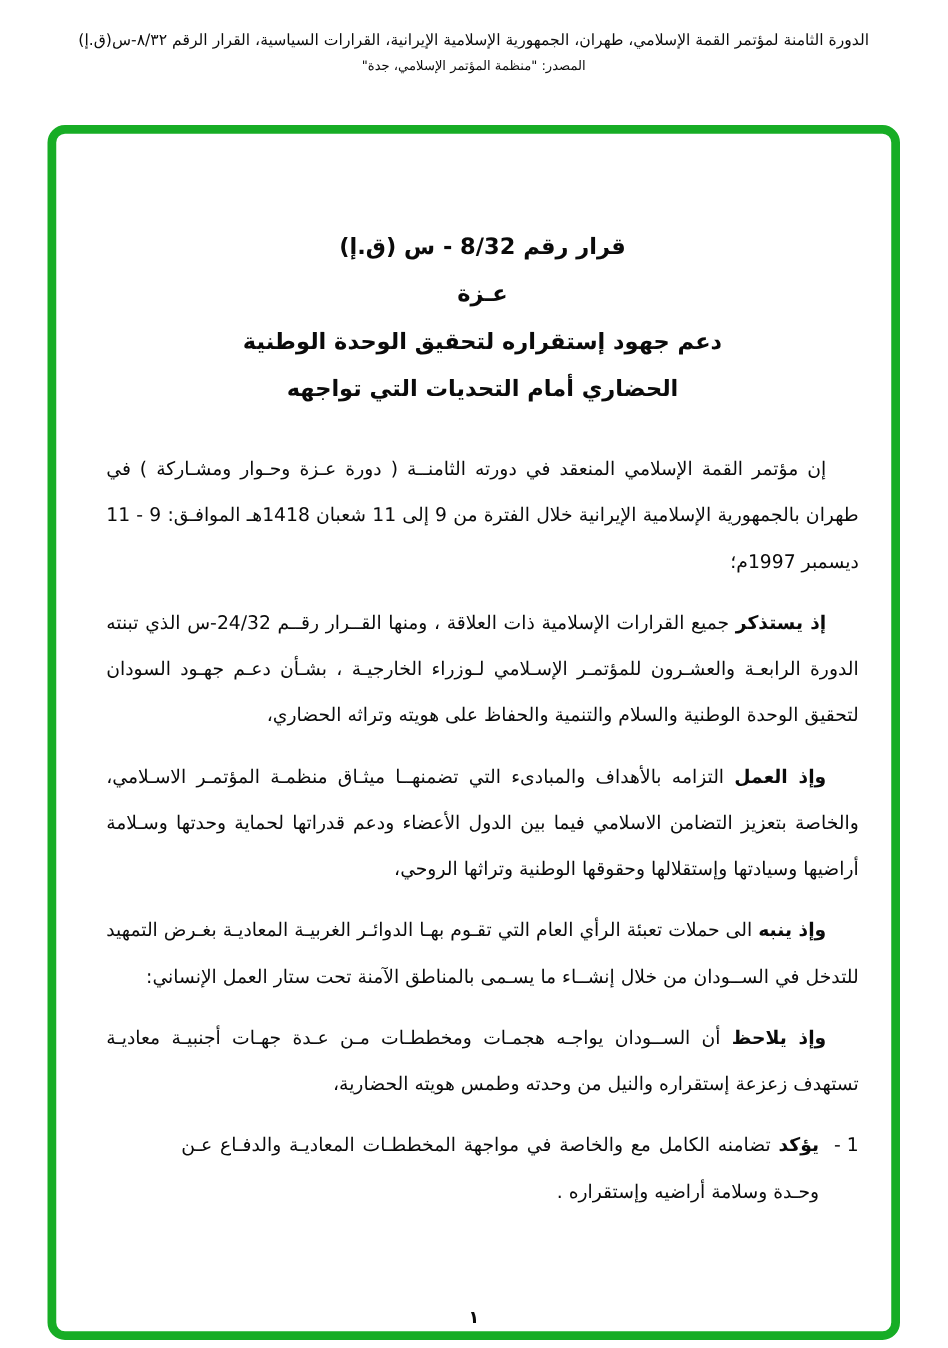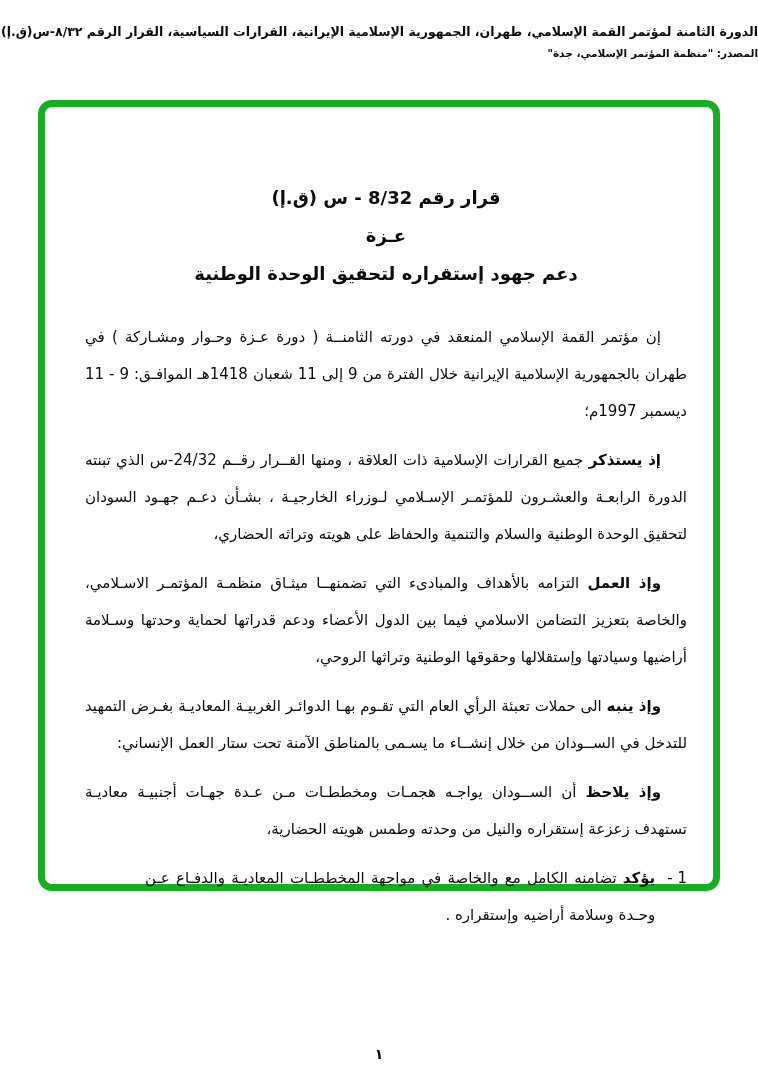--- a/index.html
+++ b/index.html
@@ -13,40 +13,40 @@
     direction: rtl;
     overflow: hidden;
   }
 
   
   .doc-header {
     position: absolute;
     top: 24px;
     left: 0;
     right: 0;
-    text-align: right;
-    font-weight: bold;
+    text-align: center;
+    font-weight: normal;
   }
   .doc-header .line1 {
     font-size: 12.5px;
     white-space: nowrap;
     letter-spacing: 0;
   }
   .doc-header .line2 {
     font-size: 10.5px;
     margin-top: 8px;
   }
 
   
   .green-frame {
     position: absolute;
     top: 100px;
     right: 38px;
     width: 682px;
-    height: 791px;
+    height: 972px;
     box-sizing: border-box;
     border: 7px solid #17ad25;
     border-radius: 14px;
     background: #ffffff;
   }
 
   .content {
     padding: 72px 26px 0 40px;
   }
 
@@ -110,20 +110,21 @@
   <div class="line2">المصدر:  "منظمة المؤتمر الإسلامي، جدة"</div>
 </div>
 
 <div class="green-frame" style="border-color: rgb(23, 173, 37);">
   <div class="content">
 
     <div class="title-block">
       <div>قرار رقم 8/32 - س (ق.إ)</div>
       <div>عـزة</div>
       <div>دعم جهود إستقراره لتحقيق الوحدة الوطنية</div>
+      <div>الحضاري أمام التحديات التي تواجهه</div>
     </div>
 
     <div class="body-text">
 
       <p class="para"><span class="lead"></span><span>إن مؤتمر القمة الإسلامي المنعقد في دورته الثامنــة ( دورة عـزة وحـوار ومشـاركة ) في طهران بالجمهورية الإسلامية الإيرانية خلال الفترة من 9 إلى 11 شعبان 1418هـ الموافـق: 9 - 11 ديسمبر 1997م؛</span></p>
 
       <p class="para"><span class="lead">إذ يستذكر</span><span> جميع القرارات الإسلامية ذات العلاقة ، ومنها القــرار رقــم 24/32-س الذي تبنته الدورة الرابعـة والعشـرون للمؤتمـر الإسـلامي لـوزراء الخارجيـة ، بشـأن دعـم جهـود السودان لتحقيق الوحدة الوطنية والسلام والتنمية والحفاظ على هويته وتراثه الحضاري،</span></p>
 
       <p class="para"><span class="lead">وإذ العمل</span><span> التزامه بالأهداف والمبادىء التي تضمنهــا ميثـاق منظمـة المؤتمـر الاسـلامي، والخاصة بتعزيز التضامن الاسلامي فيما بين الدول الأعضاء ودعم قدراتها لحماية وحدتها وسـلامة أراضيها وسيادتها وإستقلالها وحقوقها الوطنية وتراثها الروحي،</span></p>
 

